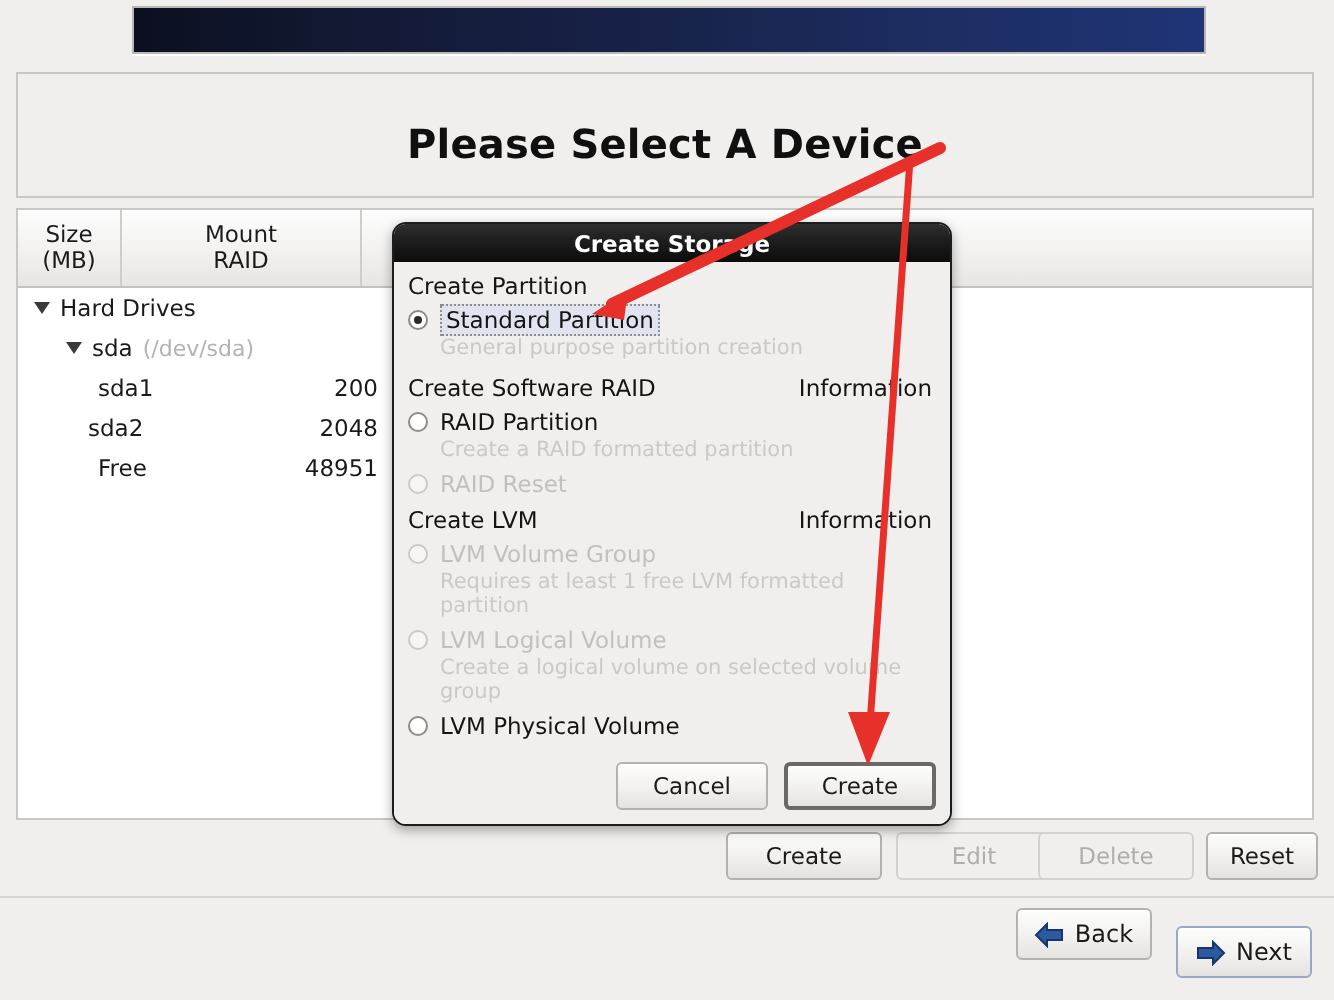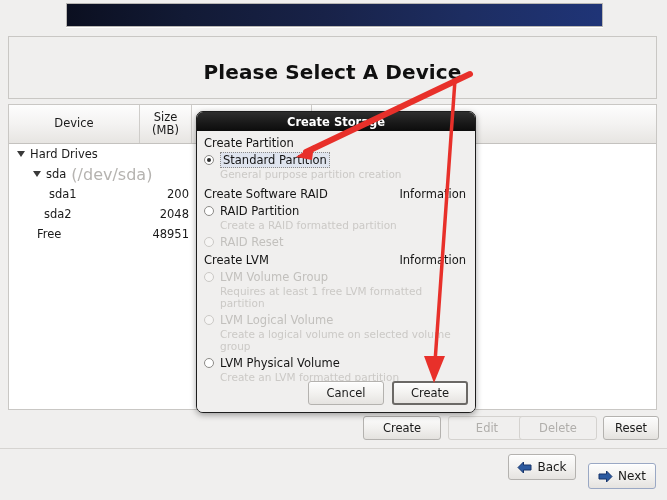--- a/index.html
+++ b/index.html
@@ -112,21 +112,21 @@
     box-sizing: border-box;
   }
   .tri {
     width: 0; height: 0;
     border-left: 4.5px solid transparent;
     border-right: 4.5px solid transparent;
     border-top: 6px solid #3a3a3a;
     margin-right: 5px;
     flex: none;
   }
-  .devpath { color: #b5b3b0; margin-left: 5px; font-size: 16px; }
+  .devpath { color: #b5b3b0; margin-left: 5px; font-size: 11px; }
 
   
   #action-row {
     position: absolute;
     left: 8px; top: 414px;
     width: 649px; height: 28px;
   }
   .btn {
     position: absolute;
     height: 24px;
@@ -290,23 +290,20 @@
 <div id="banner-wrap">
   <div id="banner"></div>
 </div>
 
 <div id="title-panel">
   <div id="page-title">Please Select A Device</div>
 </div>
 
 <div id="table-panel">
   <div id="table-head">
-    <div class="th" id="th-device">
-      <span>Device</span>
-    </div>
     <div class="th" id="th-size">
       <div>
         <span>Size</span>
         <span>(MB)</span>
       </div>
     </div>
     <div class="th" id="th-mount">
       <div>
         <span>Mount</span>
         <span>RAID</span>
@@ -340,21 +337,21 @@
         <div class="cell-mount">/boo</div>
       </div>
       <div class="trow">
         <div class="cell-device" style="padding-left: 35px;">
           <span>sda2</span>
         </div>
         <div class="cell-size">2048</div>
         <div class="cell-mount"></div>
       </div>
       <div class="trow">
-        <div class="cell-device" style="padding-left: 28px;">
+        <div class="cell-device" style="padding-left: 40px;">
           <span>Free</span>
         </div>
         <div class="cell-size">48951</div>
         <div class="cell-mount"></div>
       </div>
     </div>
 </div>
 
 <div id="action-row">
   <div class="btn" id="btn-create-main">Create</div>
@@ -417,21 +414,20 @@
         <div class="opt-desc">Requires at least 1 free LVM formatted partition</div>
         <div class="opt">
           <span class="radio off"></span>
           <span class="opt-label dim">LVM Logical Volume</span>
         </div>
         <div class="opt-desc">Create a logical volume on selected volume group</div>
         <div class="opt">
           <span class="radio"></span>
           <span class="opt-label">LVM Physical Volume</span>
         </div>
-        <div class="opt-desc">Create an LVM formatted partition</div>
       </div>
     <div id="dialog-buttons">
       <div class="dbtn">Cancel</div>
       <div class="dbtn focused">Create</div>
     </div>
   </div>
 </div>
 
 <svg id="annotations" viewBox="0 0 667 500">
   <g>

